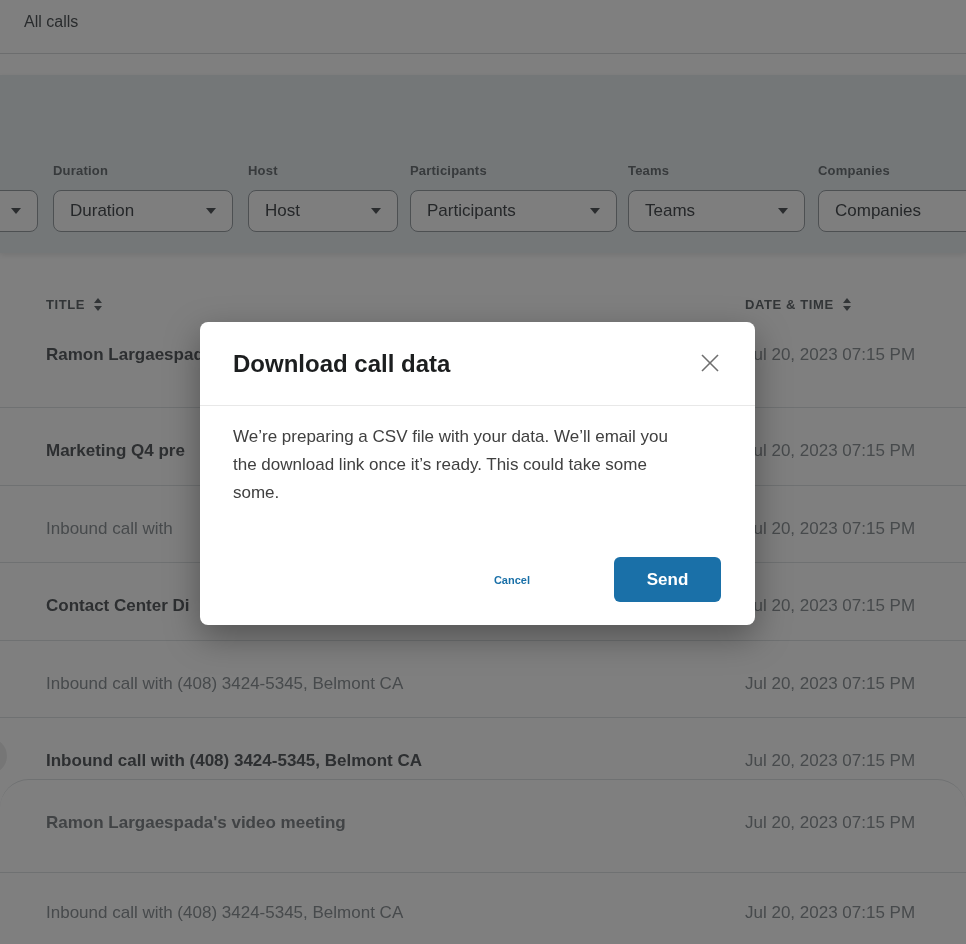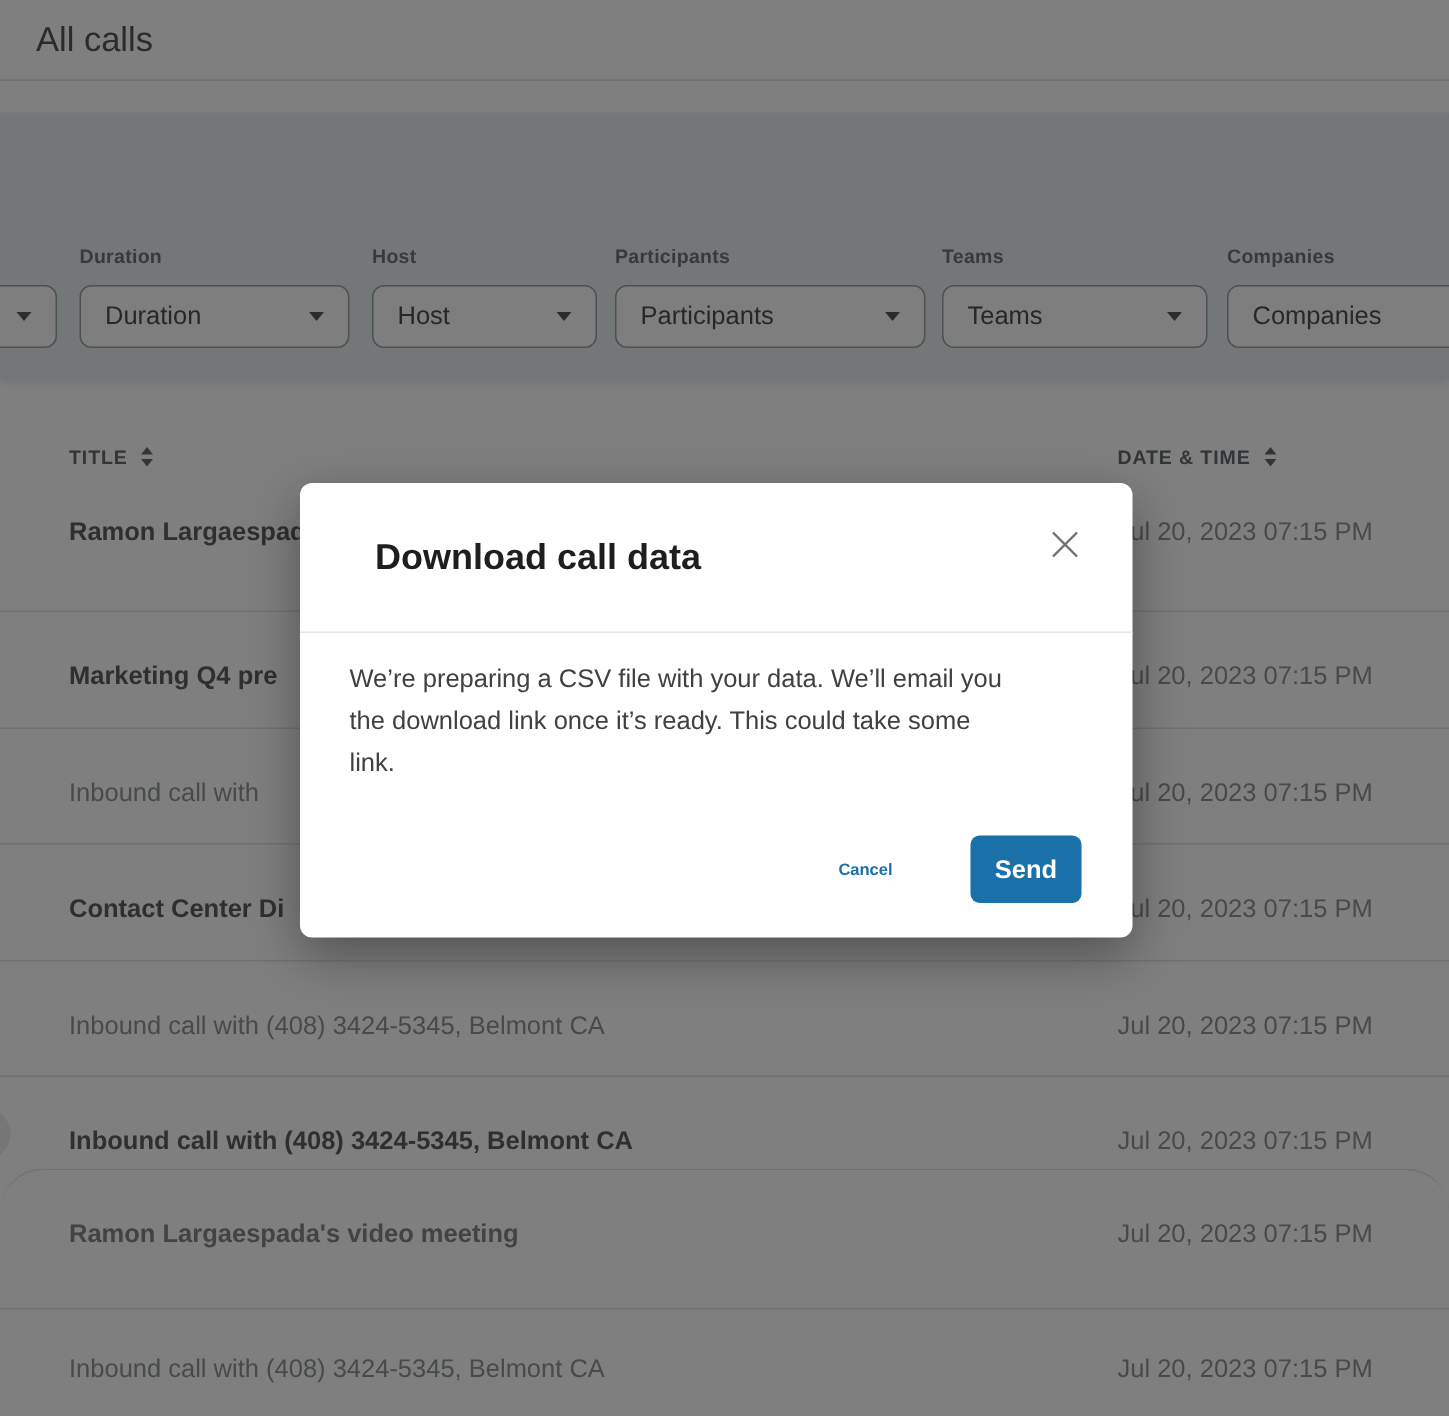--- a/index.html
+++ b/index.html
@@ -8,21 +8,21 @@
 
   #app { position: relative; width: 966px; height: 944px; overflow: hidden; background: #fff; }
 
   
   .topbar {
     position: absolute; left: 0; top: 0; width: 966px; height: 54px;
     background: #fff; border-bottom: 1px solid #d8dadc;
   }
   .topbar-title {
     position: absolute; left: 24px; top: 13px;
-    font-size: 23px; color: #53575a;
+    font-size: 16px; color: #53575a;
   }
 
   .filter-panel {
     position: absolute; left: 0; top: 75px; width: 966px; height: 178px;
     background: #e8eef0;
     box-shadow: 0 2px 6px rgba(0,0,0,0.10);
   }
   .filter-label {
     position: absolute; top: 88px;
     font-size: 13px; font-weight: 700; color: #6e7478; letter-spacing: 0.2px;
@@ -77,22 +77,22 @@
   
   .backdrop {
     position: absolute; inset: 0; background: rgba(0,0,0,0.5); z-index: 5;
   }
   .modal {
     position: absolute; left: 200px; top: 322px; width: 555px; height: 303px;
     background: #fff; border-radius: 8px; z-index: 10;
     box-shadow: 0 12px 35px rgba(0,0,0,0.35);
   }
   .modal-header {
-    position: relative; height: 100px; border-bottom: 1px solid #e8e8e8;
-    display: flex; align-items: center; padding: 0 50px;
+    position: relative; height: 84px; border-bottom: 1px solid #e8e8e8;
+    display: flex; align-items: center; padding: 0 33px;
   }
   .modal-title { font-size: 24px; font-weight: 700; color: #1c1e1f; }
   .modal-close {
     position: absolute; right: 33px; top: 29px; width: 24px; height: 24px;
     cursor: pointer; background: none; border: none; padding: 0;
     display: flex; align-items: center; justify-content: center;
   }
   .modal-body { padding: 17px 33px 0 33px; }
   .modal-body .line {
     font-size: 17px; line-height: 28px; color: #404040; white-space: nowrap;
@@ -100,23 +100,23 @@
   .modal-footer {
     position: absolute; left: 0; right: 0; bottom: 0; height: 73px;
     display: flex; justify-content: flex-end; align-items: center;
     gap: 52px; padding: 0 34px 18px 34px;
   }
   .btn-cancel {
     background: none; border: none; cursor: pointer;
     font-family: inherit; font-size: 11px; font-weight: 700; color: #1a70a8;
   }
   .btn-send {
-    width: 74px; height: 45px; border: none; border-radius: 6px; cursor: pointer;
+    width: 107px; height: 45px; border: none; border-radius: 6px; cursor: pointer;
     background: #1a70a8; color: #ffffff;
-    font-family: inherit; font-size: 17px; font-weight: 700;
+    font-family: inherit; font-size: 17px; font-weight: 700; margin-left: 32px;
   }
 </style>
 </head>
 <body>
 
 <div id="app">
 
   <div class="topbar">
     <div class="topbar-title">All calls</div>
   </div>
@@ -218,21 +218,21 @@
       <button class="modal-close" aria-label="Close">
         <svg width="22" height="22" viewBox="0 0 22 22">
           <line x1="3" y1="3" x2="19" y2="19" stroke="#6f6f6f" stroke-width="1.6"></line>
           <line x1="19" y1="3" x2="3" y2="19" stroke="#6f6f6f" stroke-width="1.6"></line>
         </svg>
       </button>
     </div>
     <div class="modal-body">
       <div class="line">We’re preparing a CSV file with your data. We’ll email you</div>
       <div class="line">the download link once it’s ready. This could take some</div>
-      <div class="line">link.</div>
+      <div class="line">some.</div>
     </div>
     <div class="modal-footer">
       <button class="btn-cancel">Cancel</button>
       <button class="btn-send">Send</button>
     </div>
   </div>
 
 </div>
 
 </body></html>

